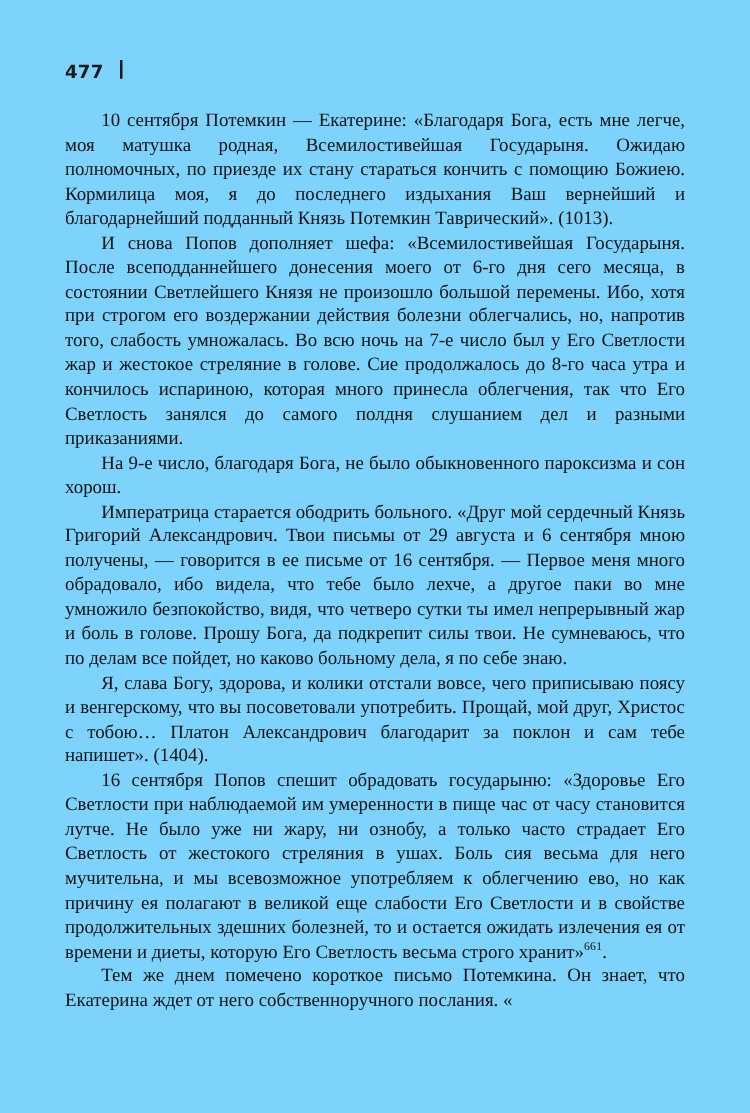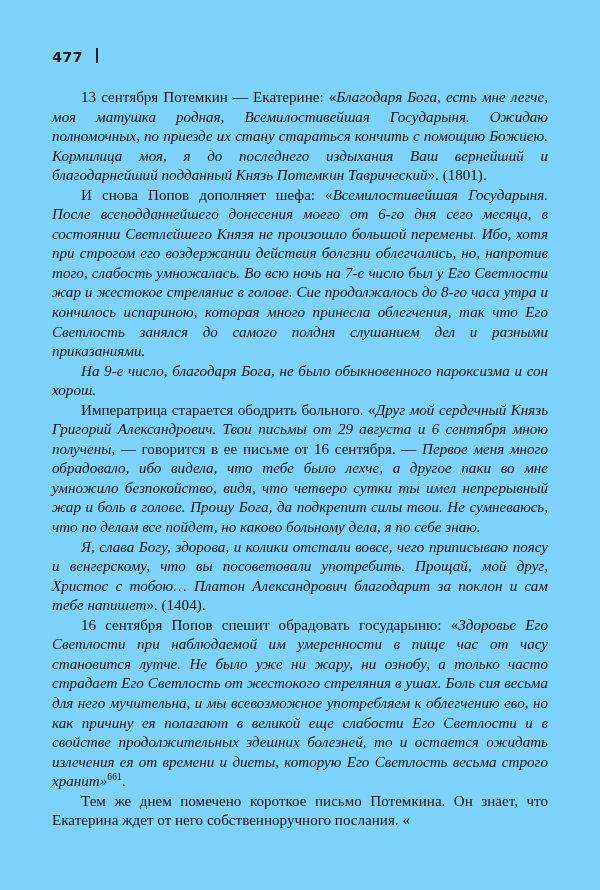--- a/index.html
+++ b/index.html
@@ -67,21 +67,21 @@
     hyphens: manual;
   }
   .textblock p {
     margin: 0;
     text-indent: 29px;
     text-align: justify;
   }
   
   .textblock p { text-align-last: left; }
 
-  .it { font-style: italic; }
+  .it { }
   .rm { font-style: normal; }
 
   sup.fn {
     font-size: 0.62em;
     vertical-align: super;
     line-height: 0;
     font-style: normal;
     letter-spacing: 0.2px;
   }
 </style>
@@ -89,21 +89,21 @@
 <body>
 
 <div class="page">
 
   <div class="running-head">
     <span class="folio">477</span>
     <span class="head-rule"></span>
   </div>
 
   <div class="textblock">
-      <p><span class="rm">13 сентября Потемкин — Екатерине: «</span><span class="it">Благодаря Бога, есть мне легче, моя матушка родная, Всемилостивейшая Государыня. Ожидаю полномочных, по приезде их стану стараться кончить с помощию Божиею. Кормилица моя, я до последнего издыхания Ваш вернейший и благодарнейший подданный Князь Потемкин Таврический</span><span class="rm">». (1801).</span></p>
+      <p><span class="rm">10 сентября Потемкин — Екатерине: «</span><span class="it">Благодаря Бога, есть мне легче, моя матушка родная, Всемилостивейшая Государыня. Ожидаю полномочных, по приезде их стану стараться кончить с помощию Божиею. Кормилица моя, я до последнего издыхания Ваш вернейший и благодарнейший подданный Князь Потемкин Таврический</span><span class="rm">». (1013).</span></p>
       <p><span class="rm">И снова Попов дополняет шефа: «</span><span class="it">Всемилостивейшая Государыня. После всеподданнейшего донесения моего от 6-го дня сего месяца, в состоянии Светлейшего Князя не произошло большой перемены. Ибо, хотя при строгом его воздержании действия болезни облегчались, но, напротив того, слабость умножалась. Во всю ночь на 7-е число был у Его Светлости жар и жестокое стреляние в голове. Сие продолжалось до 8-го часа утра и кончилось испариною, которая много принесла облегчения, так что Его Светлость занялся до самого полдня слушанием дел и разными приказаниями.</span></p>
       <p><span class="it">На 9-е число, благодаря Бога, не было обыкновенного пароксизма и сон хорош.</span></p>
       <p><span class="rm">Императрица старается ободрить больного. «</span><span class="it">Друг мой сердечный Князь Григорий Александрович. Твои письмы от 29 августа и 6 сентября мною получены,</span><span class="rm"> — говорится в ее письме от 16 сентября. — </span><span class="it">Первое меня много обрадовало, ибо видела, что тебе было лехче, а другое паки во мне умножило безпокойство, видя, что четверо сутки ты имел непрерывный жар и боль в голове. Прошу Бога, да подкрепит силы твои. Не сумневаюсь, что по делам все пойдет, но каково больному дела, я по себе знаю.</span></p>
       <p><span class="it">Я, слава Богу, здорова, и колики отстали вовсе, чего приписываю поясу и венгерскому, что вы посоветовали употребить. Прощай, мой друг, Христос с тобою… Платон Александрович благодарит за поклон и сам тебе напишет</span><span class="rm">». (1404).</span></p>
       <p><span class="rm">16 сентября Попов спешит обрадовать государыню: «</span><span class="it">Здоровье Его Светлости при наблюдаемой им умеренности в пище час от часу становится лутче. Не было уже ни жару, ни ознобу, а только часто страдает Его Светлость от жестокого стреляния в ушах. Боль сия весьма для него мучительна, и мы всевозможное употребляем к облегчению ево, но как причину ея полагают в великой еще слабости Его Светлости и в свойстве продолжительных здешних болезней, то и остается ожидать излечения ея от времени и диеты, которую Его Светлость весьма строго хранит»</span><sup class="fn">661</sup><span class="rm">.</span></p>
       <p><span class="rm">Тем же днем помечено короткое письмо Потемкина. Он знает, что Екатерина ждет от него собственноручного послания. «</span></p>
     </div>
 
 </div>
 

